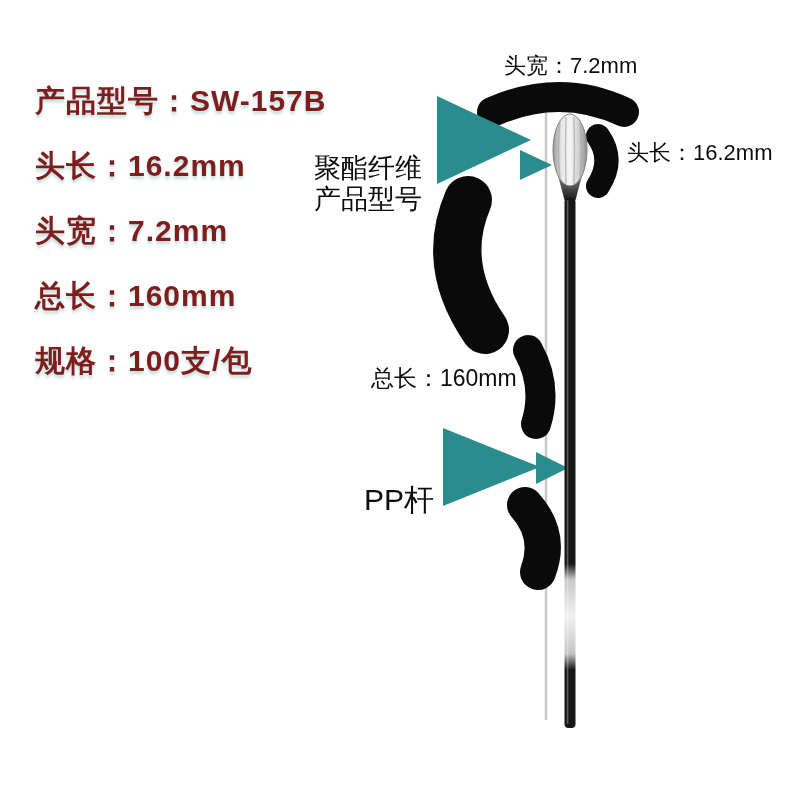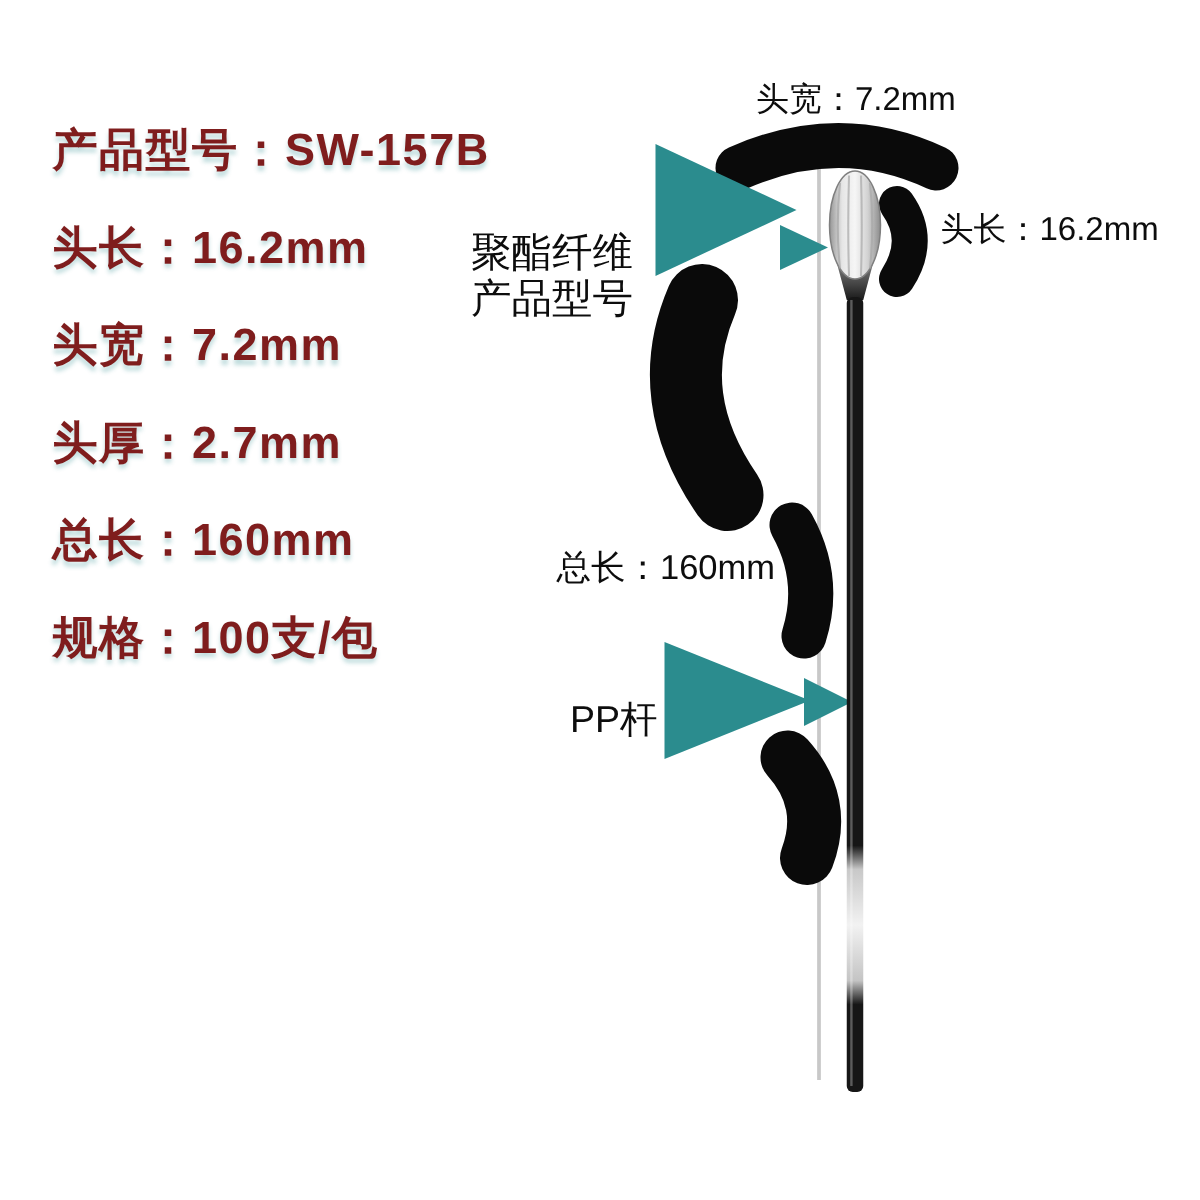--- a/index.html
+++ b/index.html
@@ -16,21 +16,21 @@
   .spec-row{
     font-size:30px;font-weight:700;color:#7f1d1d;
     line-height:65px;white-space:nowrap;letter-spacing:1px;
     text-shadow:0 3px 3px rgba(43,140,142,0.30);
   }
 
   
   .ann{position:absolute;color:#0d0d0d;white-space:nowrap;font-weight:400;}
   #ann-material{left:314px;top:153px;font-size:27px;line-height:31px;}
   #ann-total{left:371px;top:363px;font-size:23px;font-weight:500;}
-  #ann-rod{left:364px;top:463px;font-size:25px;margin-left:16px;}
+  #ann-rod{left:364px;top:480px;font-size:30px;}
   #ann-headwidth{left:504px;top:51px;font-size:22px;font-weight:500;}
   #ann-headlength{left:627px;top:138px;font-size:22px;font-weight:500;}
 </style>
 </head>
 <body>
 
 <div class="canvas">
 
   <svg class="graphic" width="800" height="800" viewBox="0 0 800 800">
     <defs>
@@ -89,21 +89,20 @@
         <path d="M574,117 Q575,150 574,184"></path>
         <path d="M580,122 Q583,150 580,179"></path>
       </g>
     </g>
   </svg>
 
   <div class="spec-list">
     <div class="spec-row">产品型号：SW-157B</div>
     <div class="spec-row">头长：16.2mm</div>
     <div class="spec-row">头宽：7.2mm</div>
-    <div class="spec-row">头厚：2.7mm</div>
     <div class="spec-row">总长：160mm</div>
     <div class="spec-row">规格：100支/包</div>
   </div>
 
   <div class="ann" id="ann-material">
     <div>聚酯纤维</div>
     <div>产品型号</div>
   </div>
   <div class="ann" id="ann-total">总长：160mm</div>
   <div class="ann" id="ann-rod">PP杆</div>

